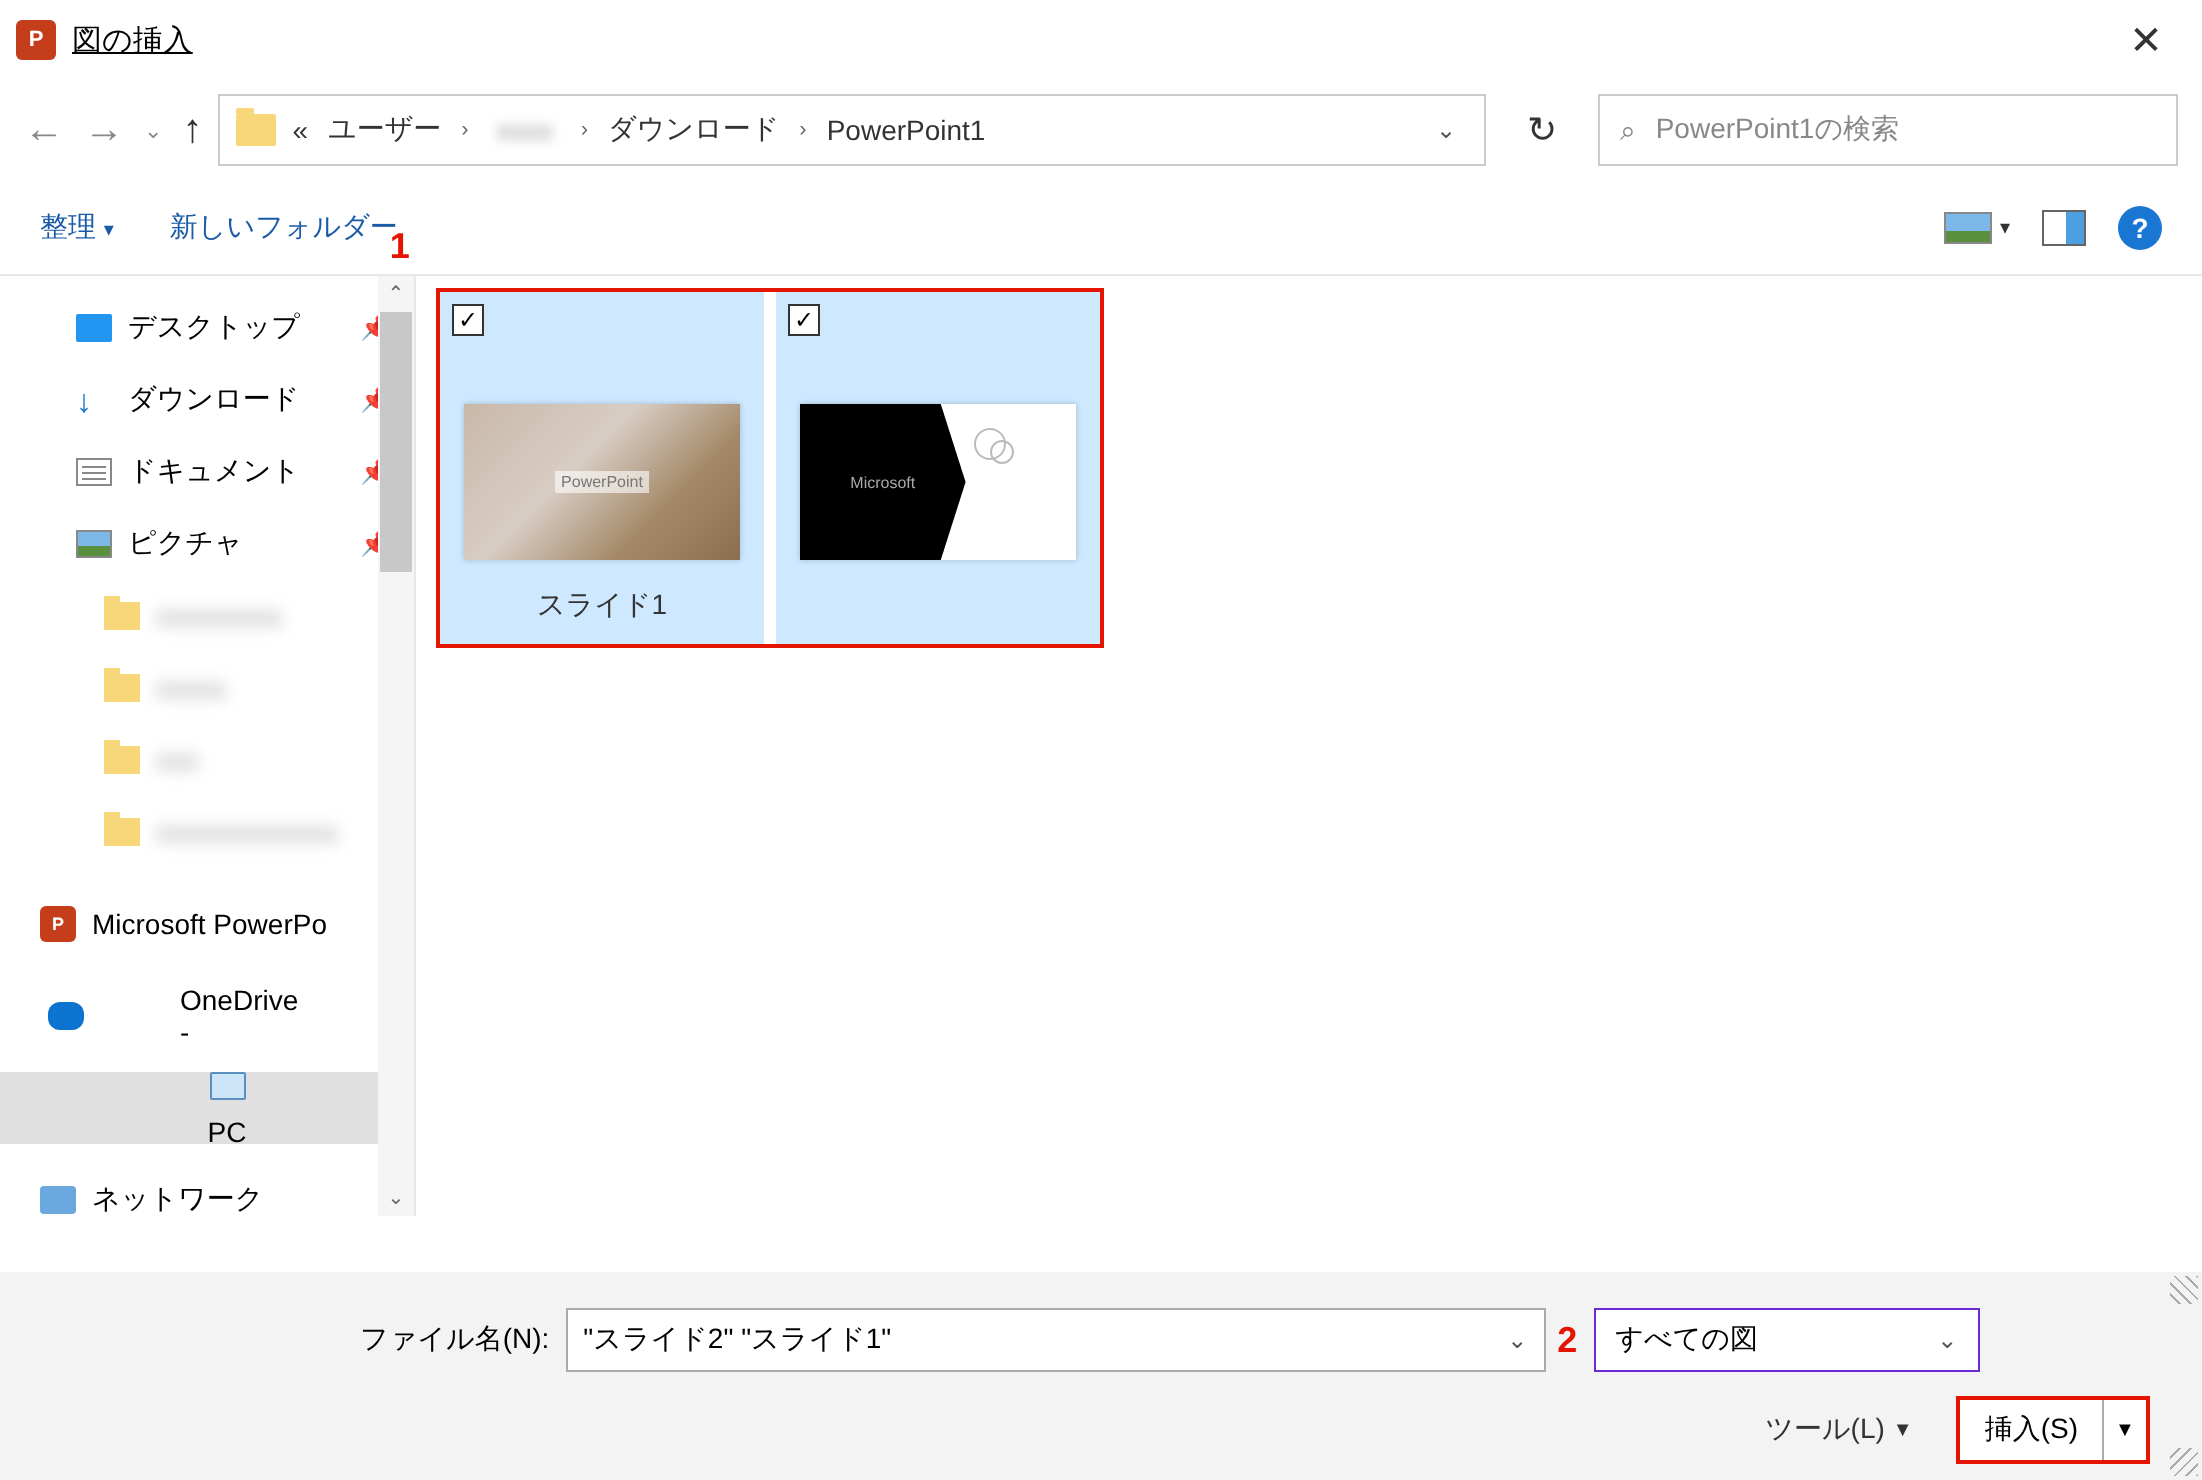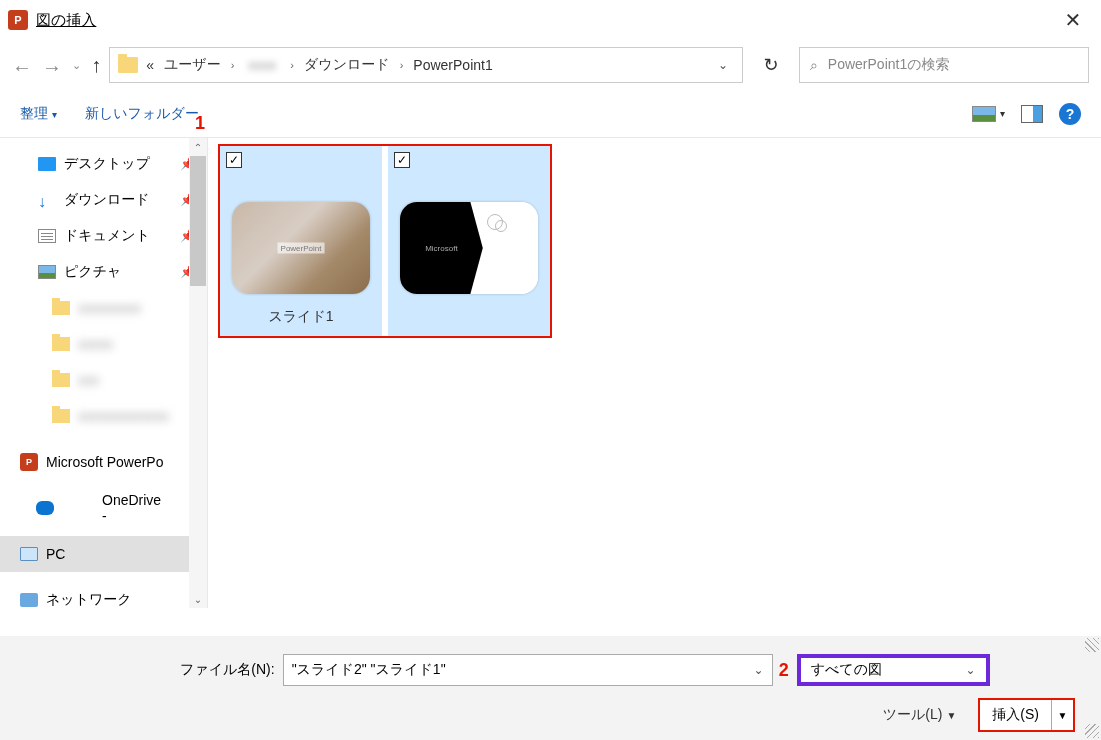--- a/index.html
+++ b/index.html
@@ -63,38 +63,38 @@
 .scroll-track { position:absolute; right:0; top:0; bottom:0; width:18px; background:#f5f5f5; }
 .scroll-thumb { position:absolute; right:1px; top:18px; width:16px; height:130px; background:#c8c8c8; }
 .scroll-arrow { position:absolute; right:0; width:18px; height:18px; display:flex; align-items:center; justify-content:center; font-size:10px; color:#666; }
 .scroll-arrow.up { top:0; }
 .scroll-arrow.down { bottom:0; }
 
 .content { flex: 1; padding: 6px 10px; position: relative; }
 .files-row { display: flex; gap: 6px; border: 2px solid #e51400; padding: 0; width: fit-content; }
 .file-tile { width: 162px; background: #cde8ff; padding: 6px 6px 2px; position: relative; }
 .file-tile .chk { position:absolute; top:6px; left:6px; width:16px; height:16px; background:#fff; border:1px solid #333; display:flex; align-items:center; justify-content:center; font-size:12px; }
-.file-tile .thumb { width: 138px; height: 92px; margin: 50px auto 8px; box-shadow: 0 0 3px rgba(0,0,0,0.2); background:#fff; position:relative; overflow:hidden;border-radius:17px; }
+.file-tile .thumb { width: 138px; height: 78px; margin: 50px auto 8px; box-shadow: 0 0 3px rgba(0,0,0,0.2); background:#fff; position:relative; overflow:hidden; }
 .thumb.t1 { background: linear-gradient(135deg, #c8b8a8 0%, #d8cdc4 40%, #a58a6a 70%, #8a6e4e 100%); }
 .thumb.t1::after { content:"PowerPoint"; position:absolute; top:50%; left:50%; transform:translate(-50%,-50%); font-size:8px; color:#777; background:rgba(255,255,255,0.6); padding:1px 3px; }
 .thumb.t2 { display:flex; }
 .thumb.t2 .left { width:60%; background:#000; clip-path: polygon(0 0, 85% 0, 100% 50%, 85% 100%, 0 100%); display:flex; align-items:center; justify-content:center; color:#aaa; font-size:8px; }
 .thumb.t2 .right { flex:1; background:#fff; position:relative; }
 .thumb.t2 .right::before { content:""; position:absolute; top:12px; left:4px; width:14px; height:14px; border:1px solid #bbb; border-radius:50%; }
 .thumb.t2 .right::after { content:""; position:absolute; top:18px; left:12px; width:10px; height:10px; border:1px solid #bbb; border-radius:50%; }
 .file-tile .fname { text-align: center; padding: 6px 0 8px; font-size: 14px; color: #333; }
 
 
 .bottom { background: #f3f3f3; padding: 18px 20px 8px; position: absolute; left:0; right:0; bottom:0; }
 .fn-row { display:flex; align-items:center; gap:8px; margin-bottom:12px; }
 .fn-label { margin-left: 160px; }
 .fn-input { flex:1; max-width: 490px; height:32px; border:1px solid #aaa; background:#fff; padding:0 8px; position:relative; display:flex; align-items:center; }
 .fn-input .dd { margin-left:auto; font-size:12px; color:#555; }
 .ann-2 { color:#e51400; font-weight:bold; font-size:18px; margin-left:-2px; }
-.ft-select { width:193px; height:32px; border:4px solid #6d28d9; background:#fff; padding:0 10px; display:flex; align-items:center; }
+.ft-select { width:193px; height:32px; border:1px solid #6d28d9; background:#fff; padding:0 10px; display:flex; align-items:center; }
 .ft-select .dd { margin-left:auto; font-size:12px; color:#555; }
 .btn-row { display:flex; align-items:center; justify-content:flex-end; gap:8px; padding-right: 6px; }
 .tools { margin-right: 14px; display:flex; align-items:center; gap:4px; color:#333; }
 .tools .dd { font-size:10px; }
 .btn { height:34px; border:1px solid #aaa; background:#fff; padding: 0 20px; display:flex; align-items:center; justify-content:center; cursor:pointer; }
 .btn.insert { border: 2px solid #e51400; padding:0; }
 .btn.insert .main-part { padding: 0 12px; height:100%; display:flex; align-items:center; }
 .btn.insert .split { border-left:1px solid #aaa; width:22px; height:100%; display:flex; align-items:center; justify-content:center; font-size:10px; }
 .resize-grip { position:absolute; right:2px; bottom:2px; width:14px; height:14px; background: repeating-linear-gradient(135deg, transparent 0 3px, #aaa 3px 4px); }
 .resize-grip.top { top:2px; bottom:auto; background: repeating-linear-gradient(45deg, transparent 0 3px, #aaa 3px 4px); }
@@ -185,27 +185,27 @@
     <div class="tree-item sub">
       <span class="ico ico-folder"></span>
       <span class="blur-text">xxxxxxxxxxxxx</span>
     </div>
     <div style="height:10px"></div>
     <div class="tree-item" style="padding-left:20px;">
       <span class="ico-pp">P</span>
       <span>Microsoft PowerPo</span>
     </div>
     <div style="height:10px"></div>
-    <div class="tree-item" style="padding-left:36px;gap:48px;">
+    <div class="tree-item" style="padding-left:24px;gap:48px;">
       <span class="ico ico-od"></span>
       <span>OneDrive -</span>
       <span class="blur-text">xxxx</span>
     </div>
     <div style="height:10px"></div>
-    <div class="tree-item selected" style="padding-left:20px;">
+    <div class="tree-item selected" style="padding-left:20px;flex-direction:column;">
       <span class="ico ico-pc"></span>
       <span>PC</span>
     </div>
     <div style="height:10px"></div>
     <div class="tree-item" style="padding-left:20px;">
       <span class="ico ico-net"></span>
       <span>ネットワーク</span>
     </div>
     <div class="scroll-track">
       <div class="scroll-arrow up">⌃</div>

